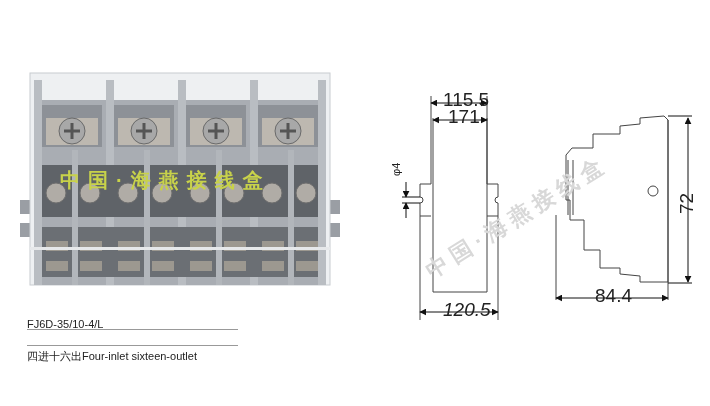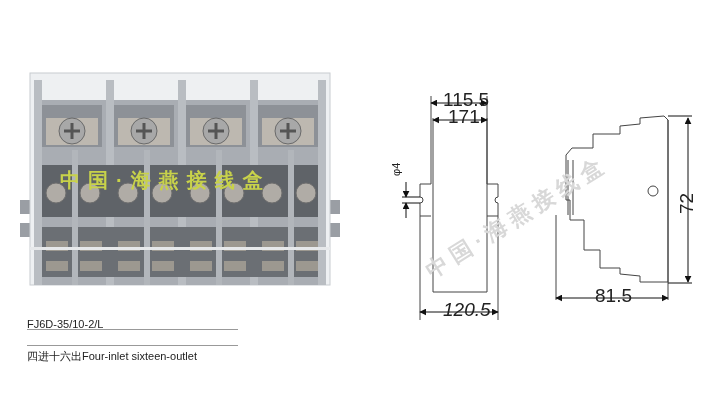--- a/index.html
+++ b/index.html
@@ -98,21 +98,21 @@
       <rect x="52" y="95" width="6" height="135"></rect>
       <rect x="124" y="95" width="6" height="135"></rect>
       <rect x="196" y="95" width="6" height="135"></rect>
       <rect x="268" y="95" width="6" height="135"></rect>
     </g>
     <rect x="10" y="192" width="300" height="3" fill="#e6e8ea"></rect>
   </svg>
   <div class="wm" style="left:40px; top:112px; color:#c8d24a; font-size:20px; letter-spacing:8px;">中国·海燕接线盒</div>
 </div>
 
-<div class="caption" style="top:318px;">FJ6D-35/10-2/L</div>
+<div class="caption" style="top:318px;">FJ6D-35/10-4/L</div>
 <div class="cap-line" style="top:329px;"></div>
 <div class="caption" style="top:332px;margin-top:17px;">四进十六出Four-inlet sixteen-outlet</div>
 <div class="cap-line" style="top:345px;"></div>
 
 <svg class="abs" style="left:0;top:0;" width="710" height="406">
   <defs>
     <marker id="arr" viewBox="0 0 10 10" refX="9" refY="5" markerWidth="7" markerHeight="7" orient="auto-start-reverse">
       <path d="M0 0 L10 5 L0 10 z" fill="#111"></path>
     </marker>
   </defs>
@@ -147,16 +147,16 @@
     <line x1="688" y1="118" x2="688" y2="282" marker-start="url(#arr)" marker-end="url(#arr)"></line>
     <line x1="668" y1="116" x2="692" y2="116"></line>
     <line x1="668" y1="283" x2="692" y2="283"></line>
   </g>
 </svg>
 
 <div class="dim" style="left:443px; top:89px;">115.5</div>
 <div class="dim" style="left:448px; top:106px;">171</div>
 <div class="dim" style="left:443px; top:299px;font-style:italic;">120.5</div>
 <div class="dim" style="left:390px; top:176px; font-size:11px; transform:rotate(-90deg); transform-origin:left top;">φ4</div>
-<div class="dim" style="left:595px; top:285px;">81.5</div>
+<div class="dim" style="left:595px; top:285px;">84.4</div>
 <div class="dim" style="left:676px; top:214px; transform:rotate(-90deg); transform-origin:left top;">72</div>
 
 <div class="wm" style="left:420px; top:260px; color:#d8d8d8; transform:rotate(-32deg); transform-origin:left top; font-size:22px;">中国·海燕接线盒</div>
 
 </body></html>

